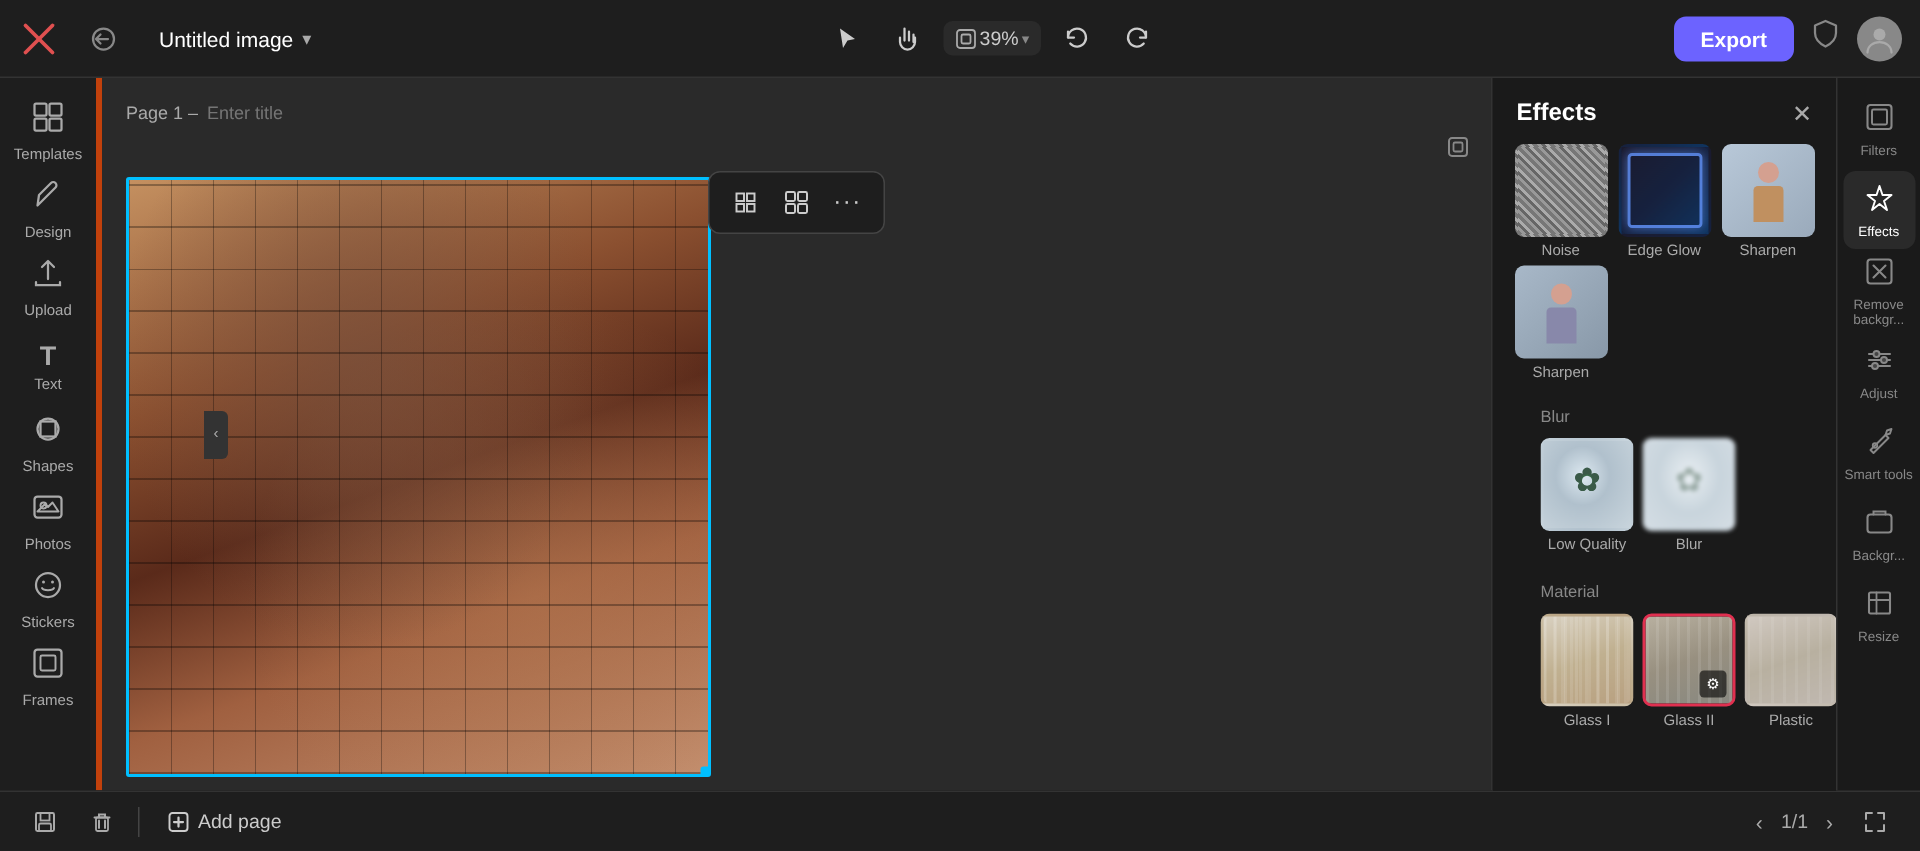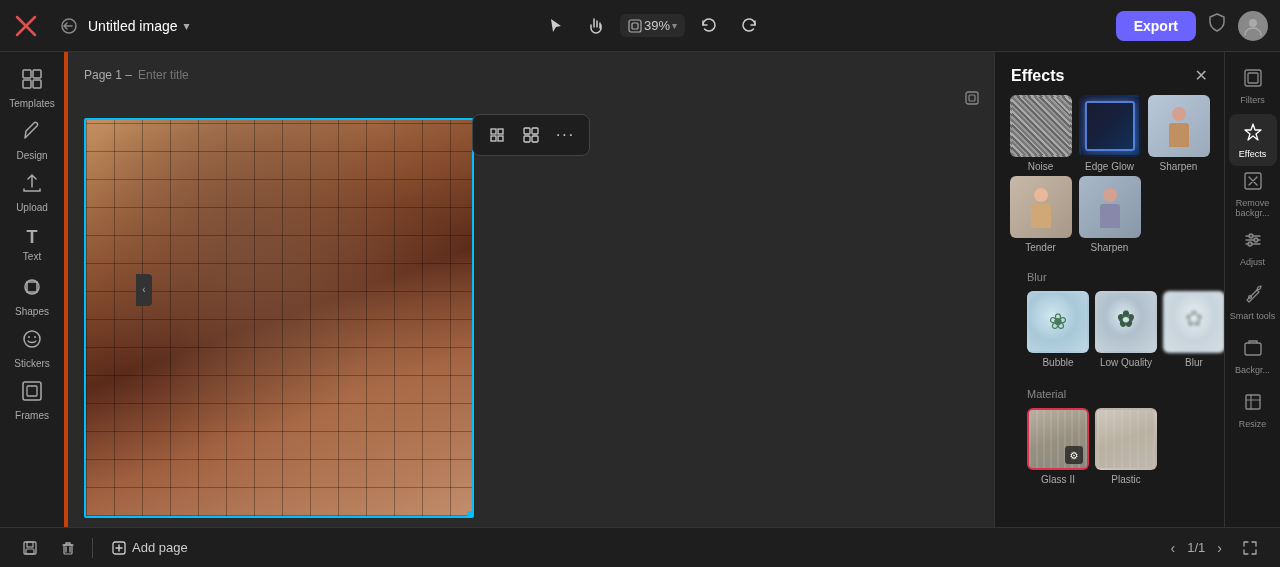--- a/index.html
+++ b/index.html
@@ -47,20 +47,21 @@
       display: flex;
       align-items: center;
       justify-content: center;
       color: #aaa;
       font-size: 14px;
     }
     .topbar-title {
       font-size: 14px;
       color: #fff;
       font-weight: 500;
+      margin-left: 18px;
     }
     .topbar-chevron {
       color: #aaa;
       font-size: 12px;
     }
     .topbar-center {
       flex: 1;
       display: flex;
       align-items: center;
       justify-content: center;
@@ -650,20 +651,30 @@
       <span class="s-label">Text</span>
     </div>
     <div class="sidebar-item">
       <span class="s-icon">
         <svg width="22" height="22" viewBox="0 0 22 22" fill="none">
           <circle cx="11" cy="11" r="7" stroke="#aaa" stroke-width="1.5"></circle>
           <rect x="6" y="6" width="10" height="10" stroke="#aaa" stroke-width="1.5"></rect>
         </svg>
       </span>
       <span class="s-label">Shapes</span>
+    </div>
+    <div class="sidebar-item">
+      <span class="s-icon">
+        <svg width="22" height="22" viewBox="0 0 22 22" fill="none">
+          <rect x="2" y="4" width="18" height="14" rx="2" stroke="#aaa" stroke-width="1.5"></rect>
+          <circle cx="8" cy="10" r="2" stroke="#aaa" stroke-width="1.3"></circle>
+          <path d="M14 8l4 6H4l5-5 2 2z" stroke="#aaa" stroke-width="1.3" stroke-linejoin="round"></path>
+        </svg>
+      </span>
+      <span class="s-label">Photos</span>
     </div>
     <div class="sidebar-item">
       <span class="s-icon">
         <svg width="22" height="22" viewBox="0 0 22 22" fill="none">
           <circle cx="11" cy="11" r="8" stroke="#aaa" stroke-width="1.5"></circle>
           <path d="M7 13c1 2 7 2 8 0" stroke="#aaa" stroke-width="1.3" stroke-linecap="round"></path>
           <circle cx="8" cy="9" r="1" fill="#aaa"></circle>
           <circle cx="14" cy="9" r="1" fill="#aaa"></circle>
         </svg>
       </span>
@@ -748,65 +759,58 @@
               <div class="person-head"></div>
               <div class="person-body"></div>
             </div>
           </div>
           <span class="effect-label">Sharpen</span>
         </div>
       </div>
 
       <div class="effect-grid">
         <div class="effect-item">
-          <div class="thumb-person" style="background: linear-gradient(135deg, #c8b8a8 0%, #a89888 100%);">
-            <div class="thumb-person-fig">
-              <div class="person-head" style="background:#e8b898;"></div>
-              <div class="person-body" style="background:#d0a878;"></div>
-            </div>
-          </div>
-          <span class="effect-label">Tender</span>
-        </div>
-        <div class="effect-item">
           <div class="thumb-person" style="background: linear-gradient(135deg, #a8b8c8 0%, #8898a8 100%);">
             <div class="thumb-person-fig">
               <div class="person-head" style="background:#d4a090;"></div>
               <div class="person-body" style="background:#8888aa;"></div>
             </div>
           </div>
           <span class="effect-label">Sharpen</span>
         </div>
       </div>
     </div>
 
     <div class="panel-section">
       <div class="panel-section-title">Blur</div>
       <div class="effect-grid">
-        <div class="effect-item">
-          <div class="effect-thumb thumb-bubble"></div>
-          <span class="effect-label">Bubble</span>
-        </div>
         <div class="effect-item">
           <div class="effect-thumb thumb-low-quality" style="background: radial-gradient(ellipse at 45% 40%, #dce8f0 0%, #b0c0cc 40%, #c8d4dc 100%);">
             <span style="position:absolute;top:50%;left:50%;transform:translate(-50%,-60%);font-size:22px;color:#3a5a48;">✿</span>
           </div>
           <span class="effect-label">Low Quality</span>
         </div>
         <div class="effect-item">
           <div class="effect-thumb" style="background: radial-gradient(ellipse at 50% 40%, #e8eef2 0%, #c8d4dc 50%, #d4dde4 100%);filter:blur(1.5px);">
             <span style="position:absolute;top:50%;left:50%;transform:translate(-50%,-60%);font-size:22px;color:rgba(50,80,60,0.4);">✿</span>
           </div>
           <span class="effect-label">Blur</span>
         </div>
       </div>
     </div>
 
     <div class="panel-section">
       <div class="panel-section-title">Material</div>
       <div class="effect-grid">
+        <div class="effect-item">
+          <div class="effect-thumb thumb-glass1" style="background: linear-gradient(160deg, #d8d0c0 0%, #c0b090 50%, #b8a080 100%);">
+            <div style="position:absolute;inset:0;background:repeating-linear-gradient(90deg,rgba(255,255,255,0.12) 0px,rgba(255,255,255,0.12) 2px,transparent 2px,transparent 7px);"></div>
+          </div>
+          <span class="effect-label">Glass I</span>
+        </div>
         <div class="effect-item">
           <div class="effect-thumb selected" style="background: linear-gradient(160deg, #b8b0a0 0%, #989080 50%, #888880 100%);border-color:#e03050;">
             <div style="position:absolute;inset:0;background:repeating-linear-gradient(90deg,rgba(255,255,255,0.1) 0px,rgba(255,255,255,0.1) 2px,transparent 2px,transparent 7px);"></div>
             <div class="thumb-settings-overlay">⚙</div>
           </div>
           <span class="effect-label">Glass II</span>
         </div>
         <div class="effect-item">
           <div class="effect-thumb thumb-plastic" style="background: linear-gradient(160deg, #d0c8c0 0%, #b8b0a0 50%, #c0b8b0 100%);">
             <div style="position:absolute;inset:0;background:repeating-linear-gradient(90deg,rgba(255,255,255,0.08) 0px,rgba(255,255,255,0.08) 2px,transparent 2px,transparent 8px);"></div>

